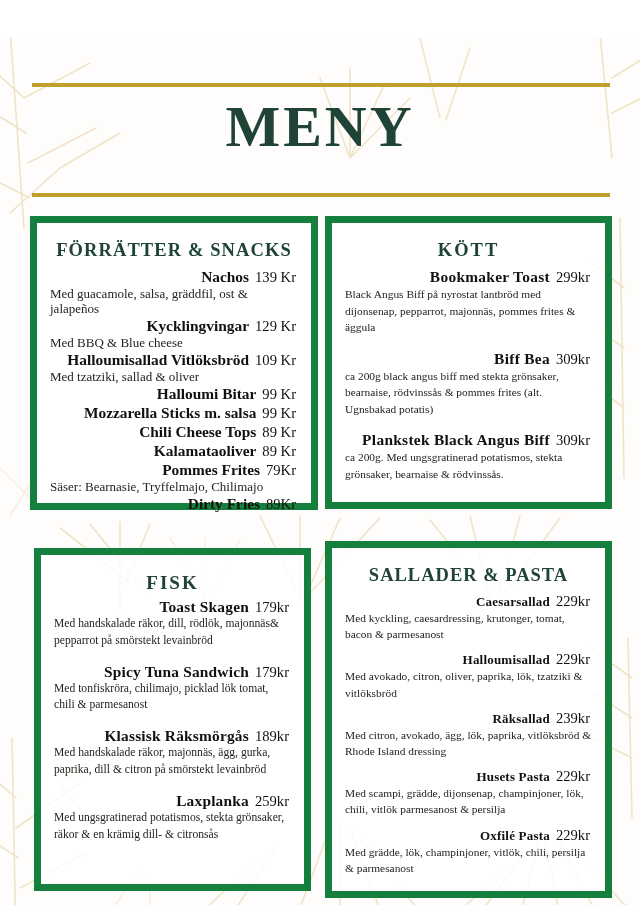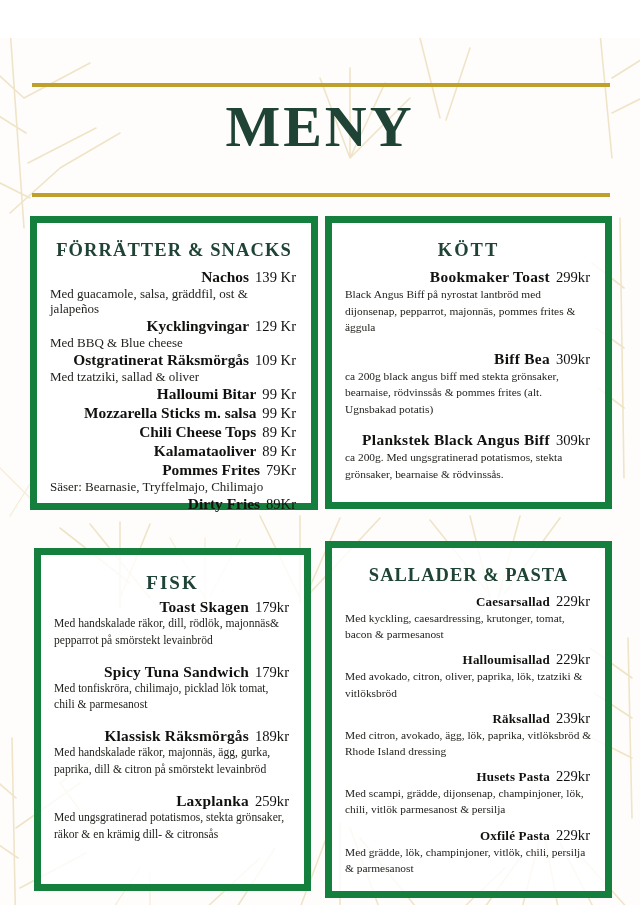--- a/index.html
+++ b/index.html
@@ -183,21 +183,21 @@
       </div>
       <div class="item">
         <div class="item-head">
           <span class="item-name">Kycklingvingar</span>
           <span class="item-price">129 Kr</span>
         </div>
         <div class="item-desc">Med BBQ &amp; Blue cheese</div>
       </div>
       <div class="item">
         <div class="item-head">
-          <span class="item-name">Ostgratinerat Räksmörgås</span>
+          <span class="item-name">Halloumisallad Vitlöksbröd</span>
           <span class="item-price">109 Kr</span>
         </div>
         <div class="item-desc">Med tzatziki, sallad &amp; oliver</div>
       </div>
       <div class="item">
         <div class="item-head">
           <span class="item-name">Halloumi Bitar</span>
           <span class="item-price">99 Kr</span>
         </div>
       </div>

